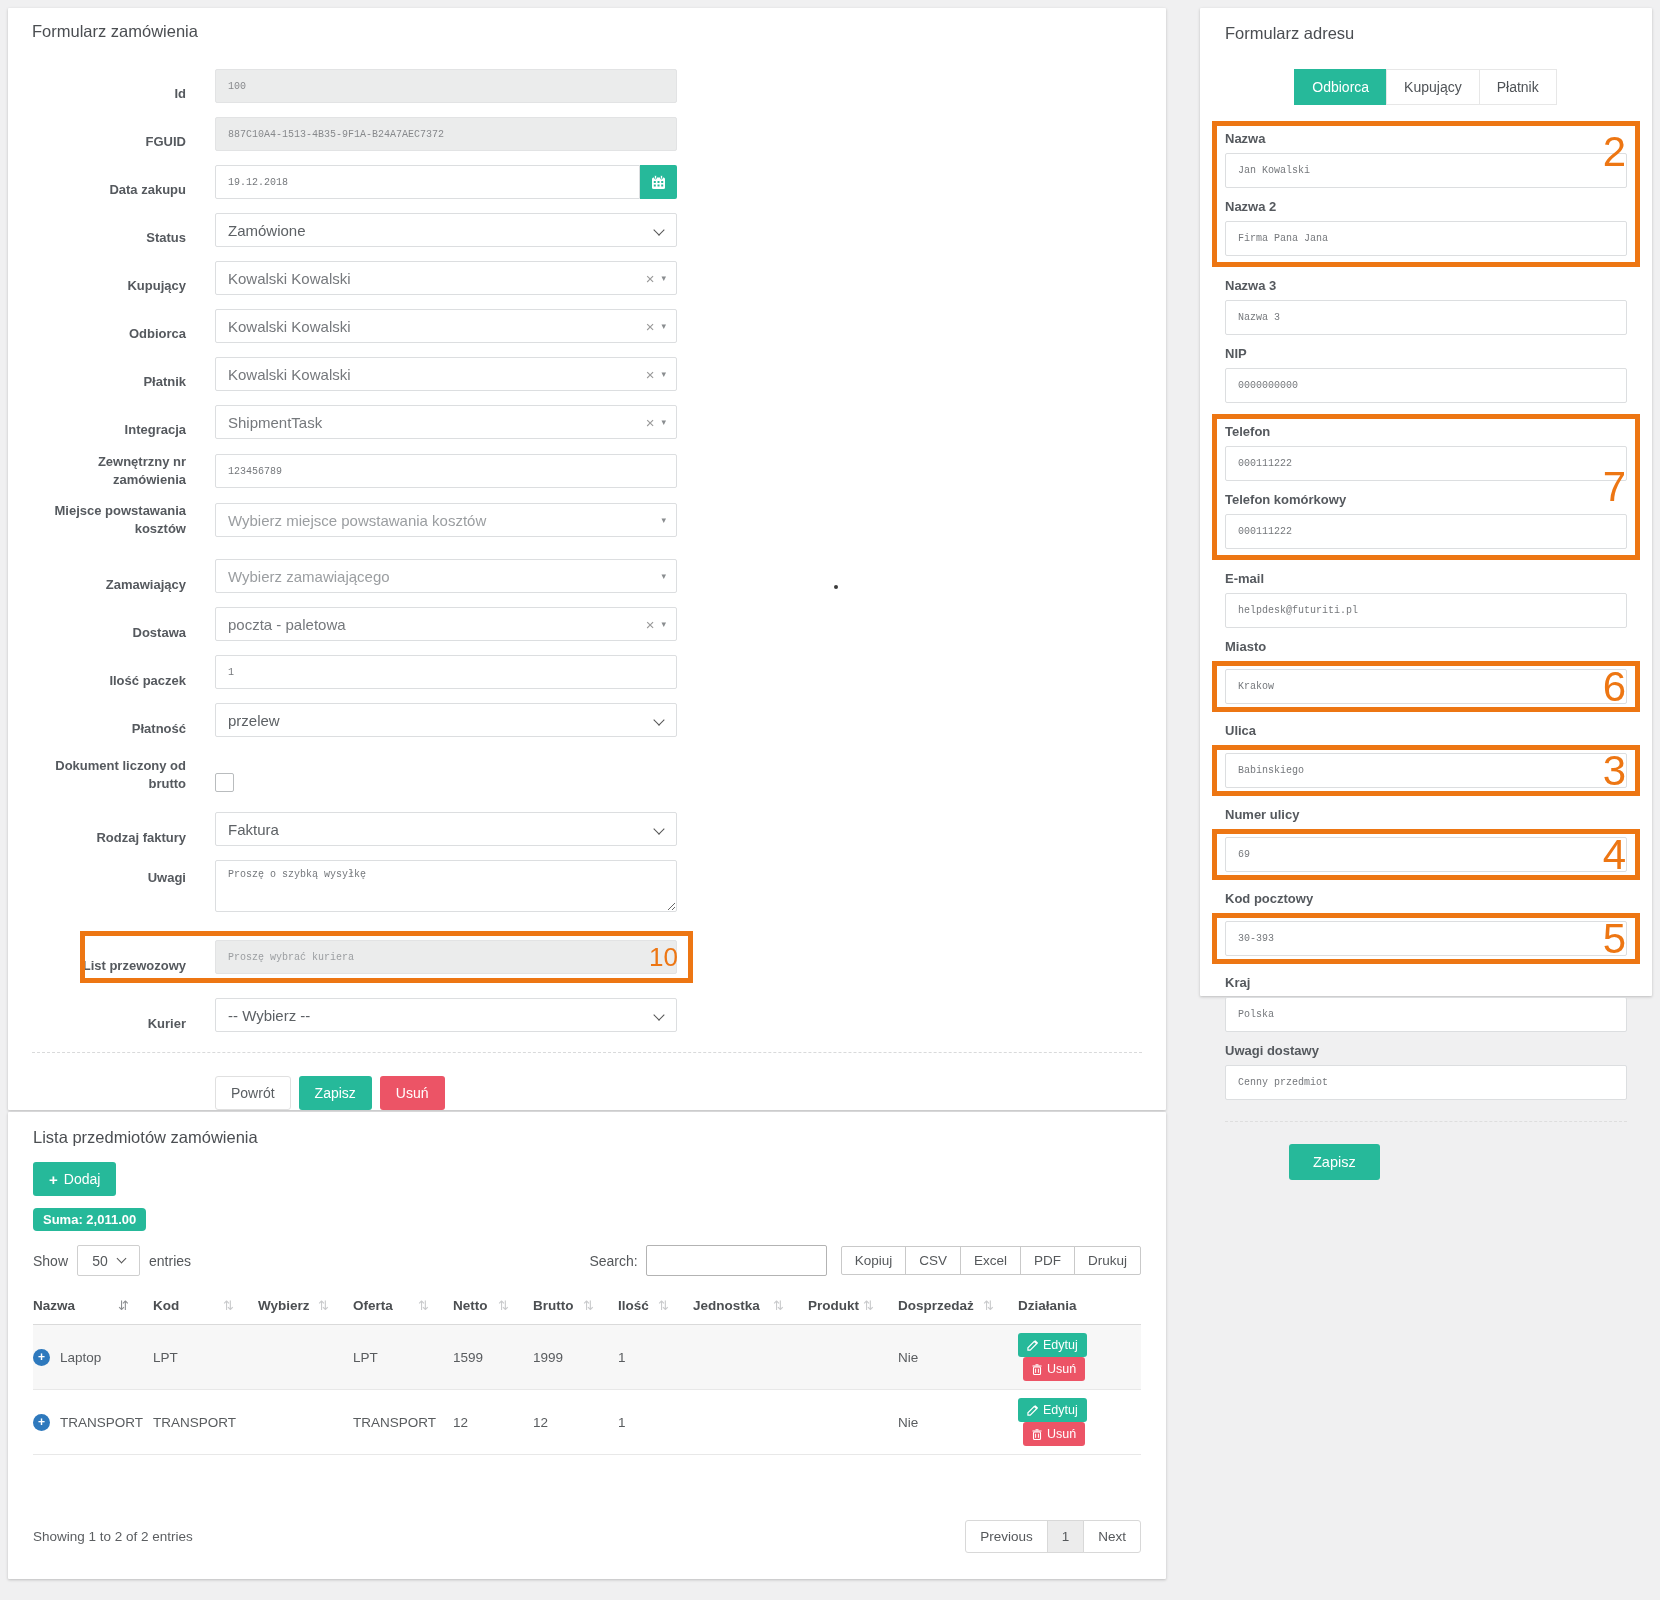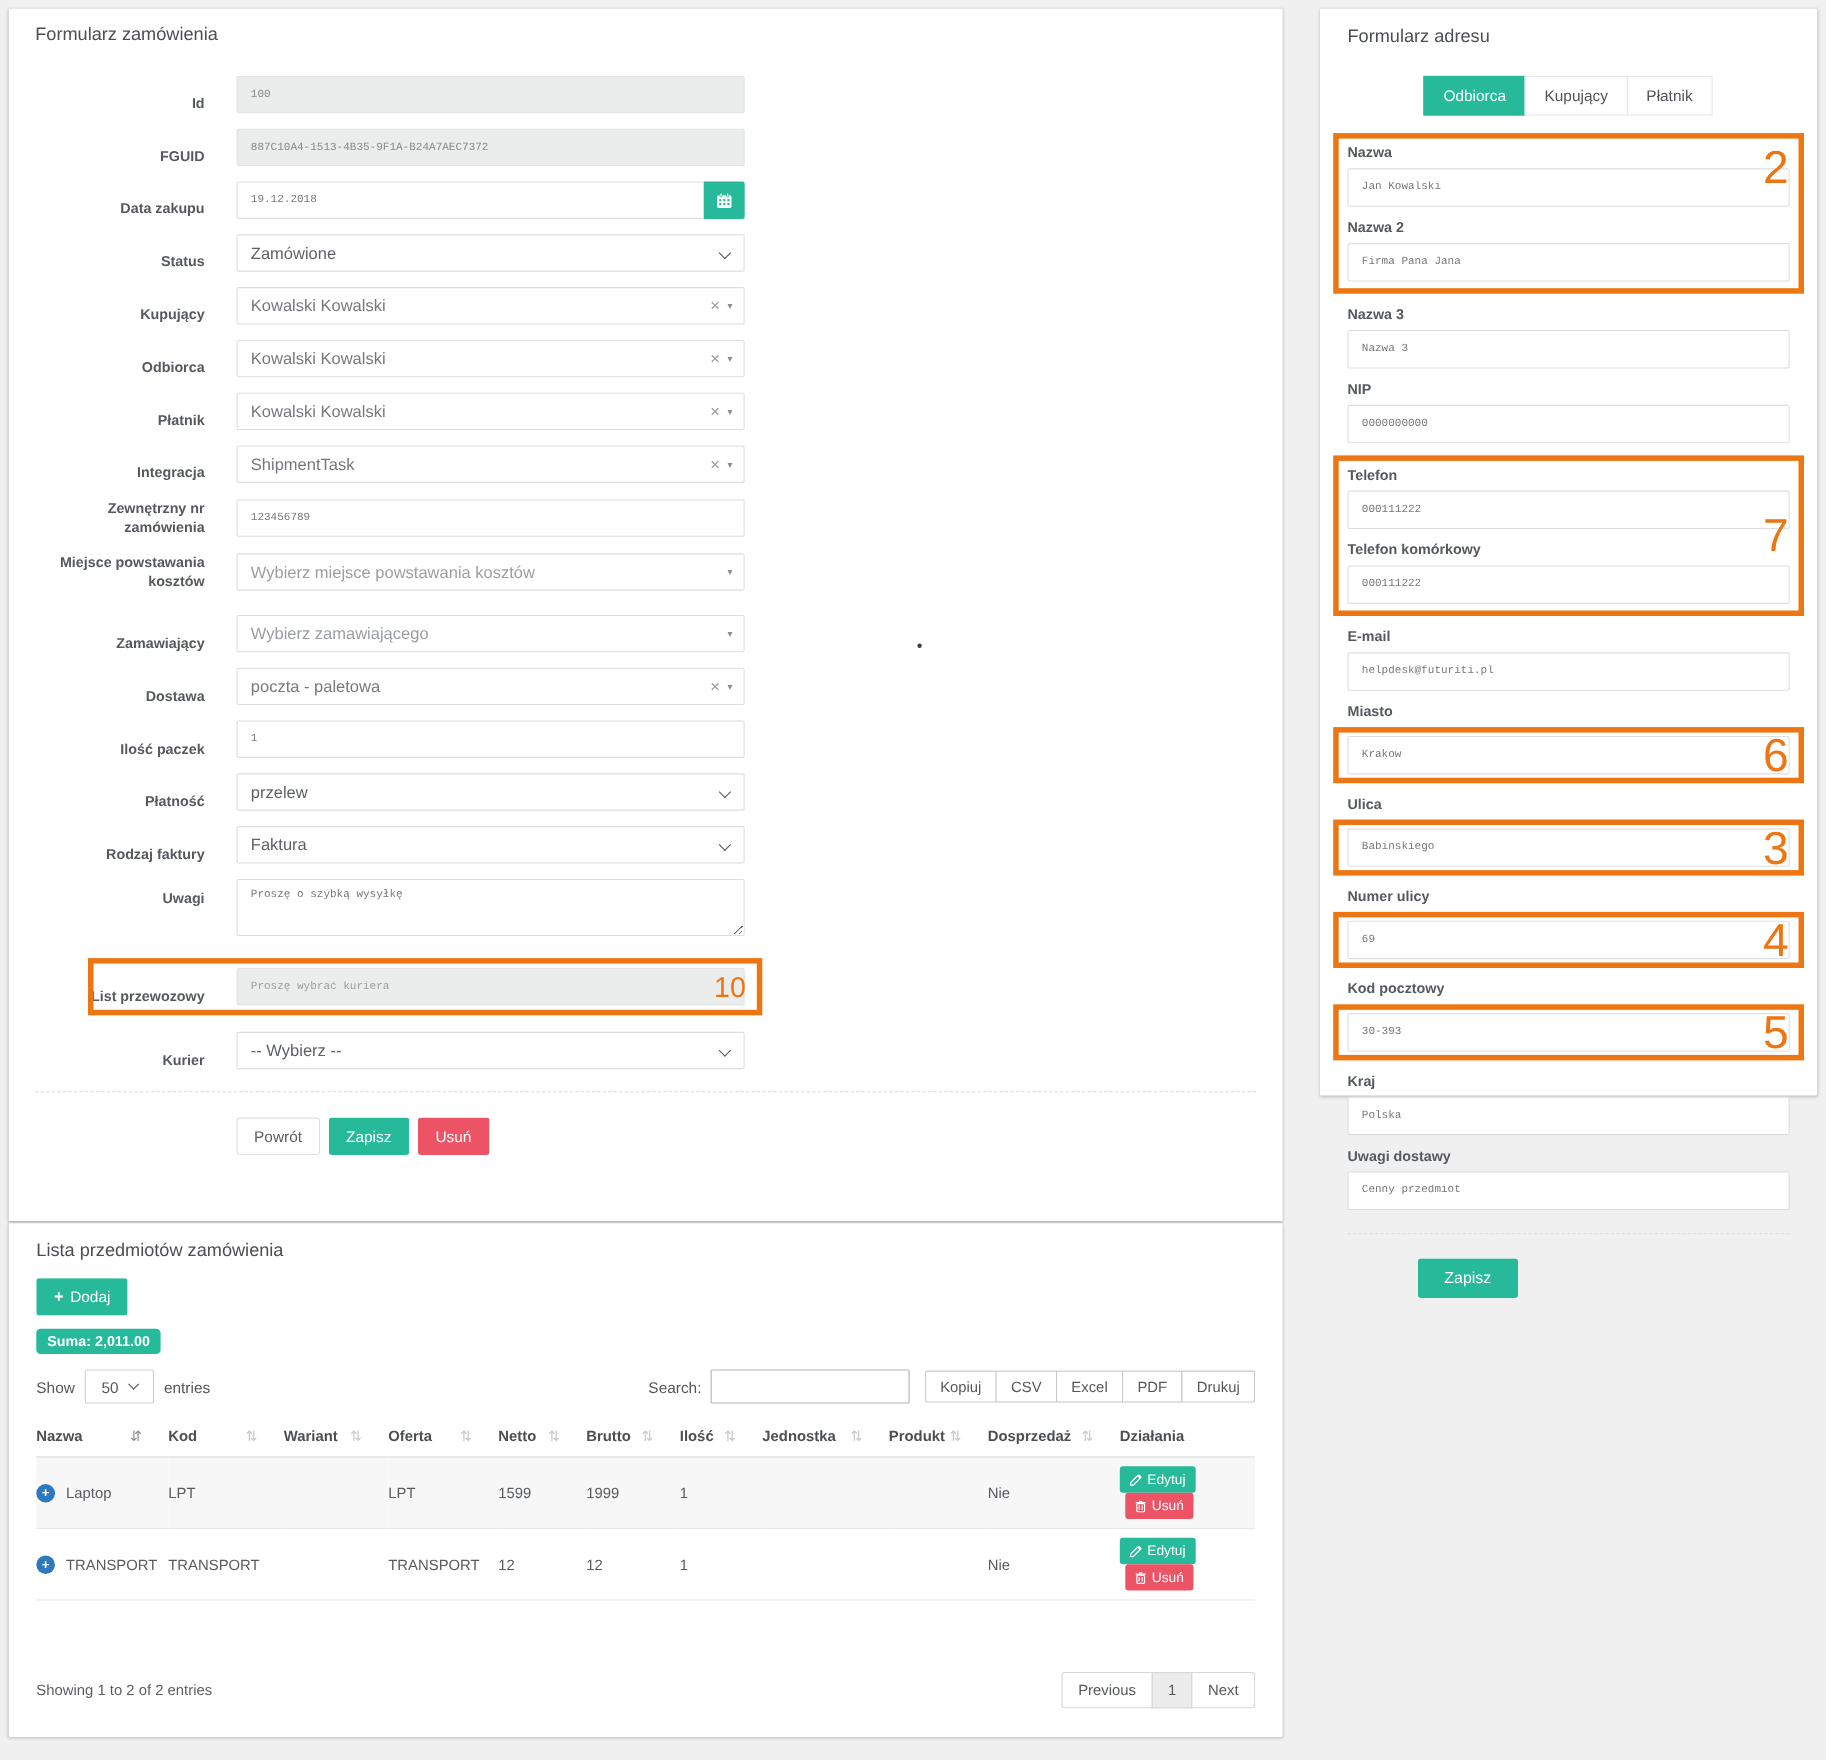--- a/index.html
+++ b/index.html
@@ -341,20 +341,26 @@
     <div class="frow">
       <div class="flabel">Płatność</div>
       <div class="fctrl">
           <div class="sel">
             <span>przelew</span>
             <span class="chev"></span>
           </div>
         </div>
     </div>
 
+    <div class="frow" style="margin-top:20px; margin-bottom:20px; min-height:20px;">
+      <div class="flabel">Dokument liczony od brutto</div>
+      <div class="fctrl">
+          <div class="checkbox"></div>
+        </div>
+    </div>
 
     <div class="frow">
       <div class="flabel">Rodzaj faktury</div>
       <div class="fctrl">
           <div class="sel">
             <span>Faktura</span>
             <span class="chev"></span>
           </div>
         </div>
     </div>
@@ -529,21 +535,21 @@
         <col style="width:75px">
         <col style="width:115px">
       <col style="width:90px">
         <col style="width:120px">
         <col style="width:123px">
     </colgroup>
     <thead>
       <tr>
         <th><span>Nazwa</span><span class="sort-ic active">⇵</span></th>
         <th><span>Kod</span><span class="sort-ic">⇅</span></th>
-        <th><span>Wariant</span><span class="sort-ic">⇅</span></th>
+        <th><span>Wybierz</span><span class="sort-ic">⇅</span></th>
         <th><span>Oferta</span><span class="sort-ic">⇅</span></th>
         <th><span>Netto</span><span class="sort-ic">⇅</span></th>
         <th><span>Brutto</span><span class="sort-ic">⇅</span></th>
         <th><span>Ilość</span><span class="sort-ic">⇅</span></th>
         <th><span>Jednostka</span><span class="sort-ic">⇅</span></th>
         <th><span>Produkt</span><span class="sort-ic">⇅</span></th>
         <th><span>Dosprzedaż</span><span class="sort-ic">⇅</span></th>
         <th><span>Działania</span></th>
       </tr>
     </thead>

